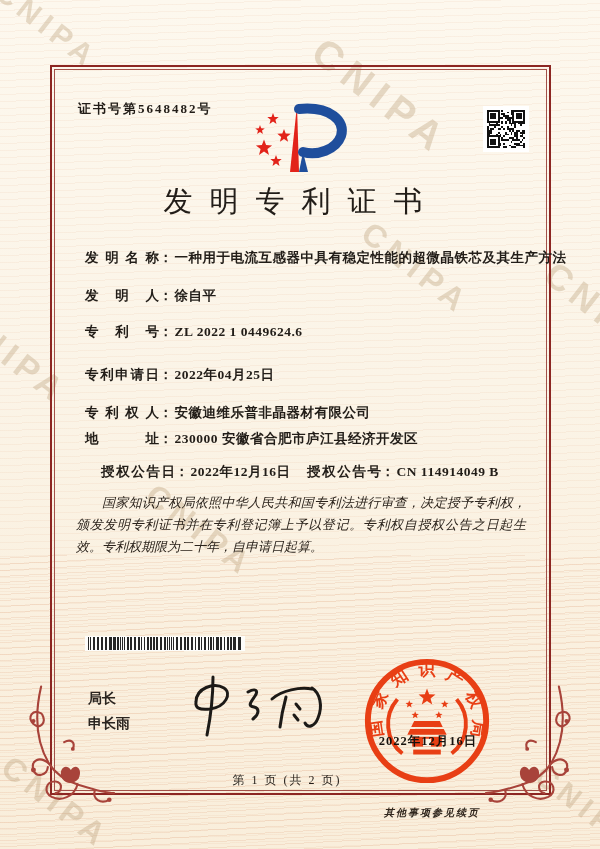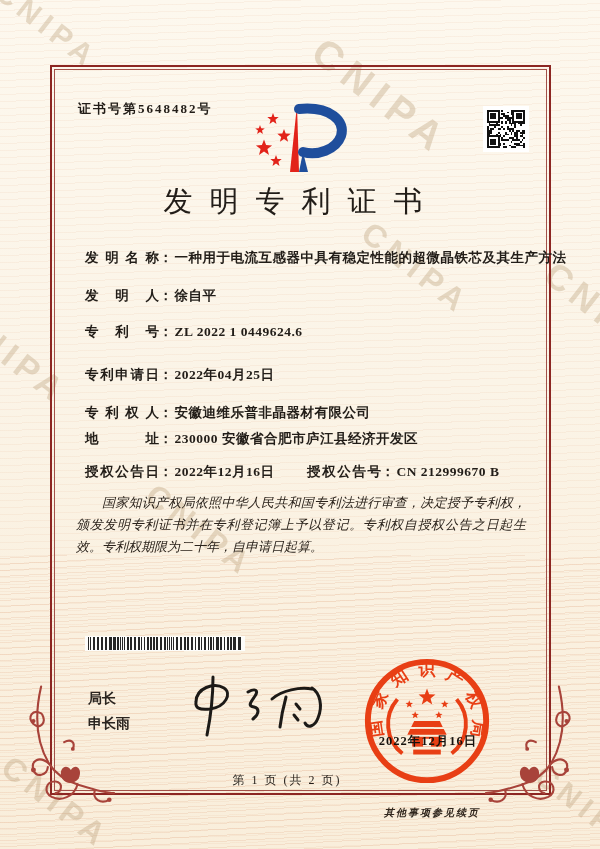--- a/index.html
+++ b/index.html
@@ -34,21 +34,21 @@
   .logo{position:absolute;left:246px;top:101px;width:108px;height:76px;z-index:3;}
   .qr{position:absolute;left:483px;top:106px;width:46px;height:46px;z-index:3;background:#fff;}
   .title{position:absolute;left:0;top:182px;width:586px;z-index:3;text-align:center;
          font-size:29px;font-weight:400;letter-spacing:17px;padding-left:17px;box-sizing:border-box;}
   
   .field-row{position:absolute;left:85px;z-index:3;font-size:13.5px;font-weight:600;white-space:nowrap;}
   .flabel{display:inline-block;width:74px;text-align:justify;text-align-last:justify;vertical-align:bottom;}
   .fcolon{display:inline-block;margin-right:2px;}
   .fvalue{letter-spacing:.5px;}
   .fr0{top:249px;} .fr1{top:287px;} .fr2{top:323px;} .fr3{top:366px;}
-  .fr4{top:395px;margin-top:9px;} .fr5{top:430px;} .fr6{top:463px;}
+  .fr4{top:395px;margin-top:9px;} .fr5{top:430px;} .fr6{top:463px;margin-left:16px;}
   .field-inline{position:absolute;left:307px;top:463px;z-index:3;font-size:13.5px;font-weight:600;white-space:nowrap;}
   
   .body-text{position:absolute;left:76px;top:492px;width:450px;z-index:3;
              font-size:13px;line-height:22px;text-align:justify;font-style:italic;color:#2a221b;}
   .body-text p{margin:0;text-indent:2em;}
   
   .barcode{position:absolute;left:85px;top:636px;width:158px;height:13px;z-index:3;background:#fdfdfb;padding:1px;}
   
   .signer{position:absolute;left:88px;top:686px;z-index:3;font-family:Liberation Serif, serif;
           font-size:14px;font-weight:600;line-height:25px;color:#2b2pi>520;}
@@ -382,21 +382,21 @@
   <div class="field-row fr4">
     <span class="flabel">专利权人</span><span class="fcolon">：</span><span class="fvalue">安徽迪维乐普非晶器材有限公司</span>
   </div>
   <div class="field-row fr5">
     <span class="flabel">地址</span><span class="fcolon">：</span><span class="fvalue">230000 安徽省合肥市庐江县经济开发区</span>
   </div>
   <div class="field-row fr6">
     <span class="flabel">授权公告日</span><span class="fcolon">：</span><span class="fvalue">2022年12月16日</span>
   </div>
   <div class="field-inline">
-    <span class="flabel">授权公告号</span><span class="fcolon">：</span><span class="fvalue">CN 212999670 B</span>
+    <span class="flabel">授权公告号</span><span class="fcolon">：</span><span class="fvalue">CN 114914049 B</span>
   </div>
 
   <div class="body-text">
     <p>国家知识产权局依照中华人民共和国专利法进行审查，决定授予专利权，颁发发明专利证书并在专利登记簿上予以登记。专利权自授权公告之日起生效。专利权期限为二十年，自申请日起算。</p>
   </div>
 
   <svg class="barcode" id="barcode" viewBox="0 0 158 12" preserveAspectRatio="none">
       <rect x="2" y="0" width="1" height="12" fill="#262626"></rect>
       <rect x="4" y="0" width="1" height="12" fill="#262626"></rect>
       <rect x="7" y="0" width="2" height="12" fill="#262626"></rect>

